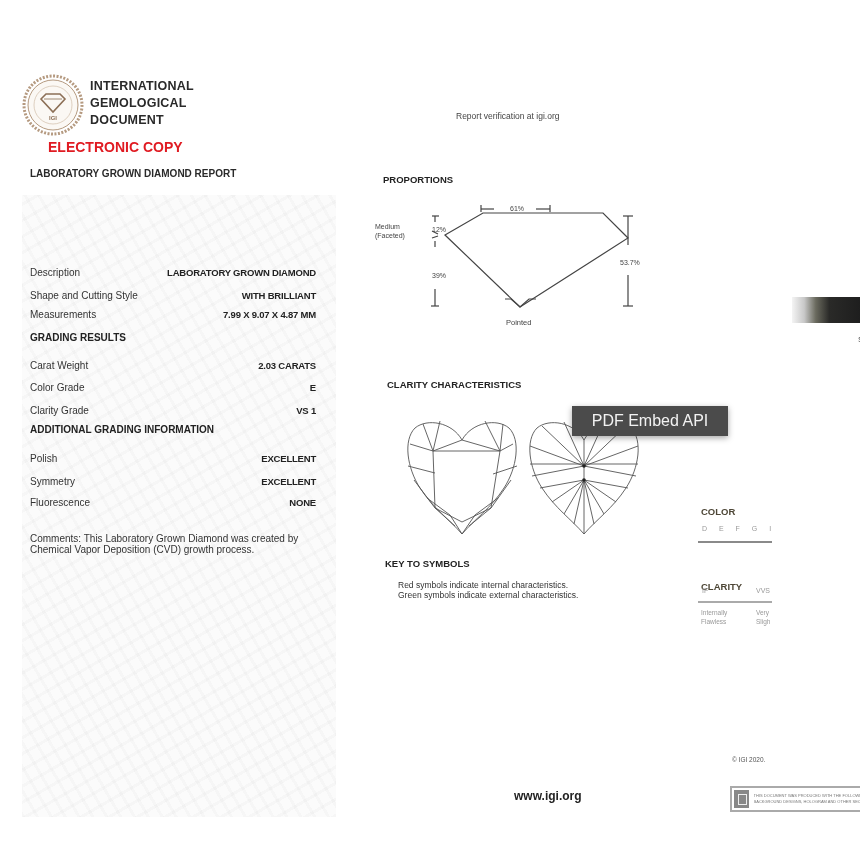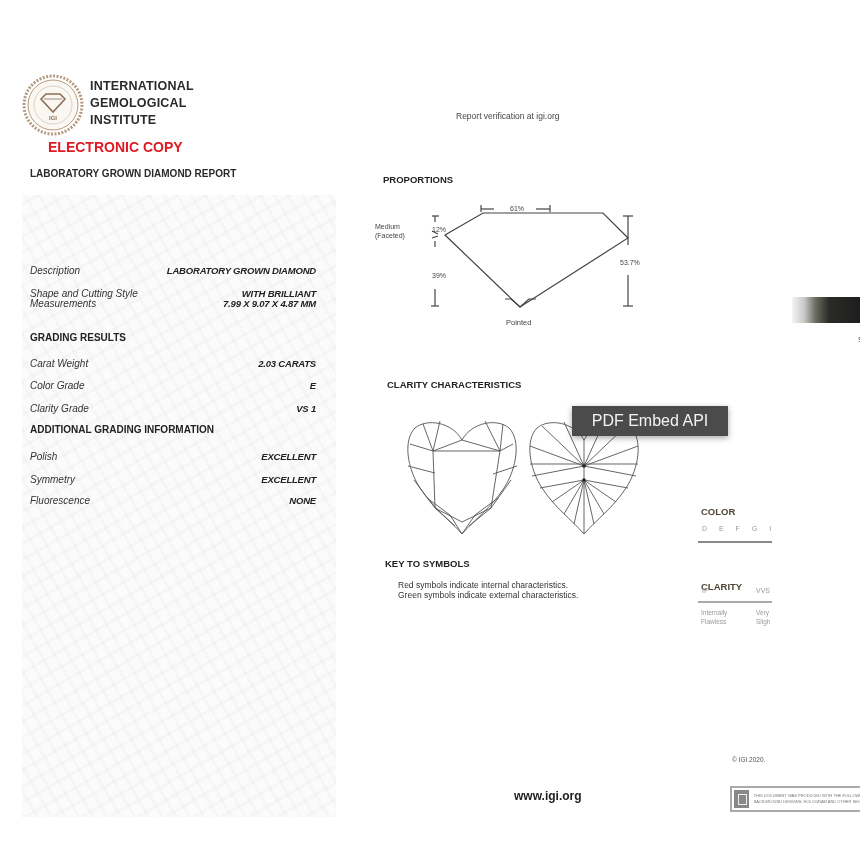--- a/index.html
+++ b/index.html
@@ -8,21 +8,21 @@
   
   .watermark{left:22px;top:195px;width:314px;height:622px;
     background-color:#fbfbfb;
     background-image:
       repeating-linear-gradient(60deg, rgba(0,0,0,0.018) 0 3px, transparent 3px 12px),
       repeating-linear-gradient(-30deg, rgba(0,0,0,0.018) 0 3px, transparent 3px 14px);
   }
   .org-name{left:90px;top:78px;font-size:12.5px;font-weight:bold;line-height:17px;color:#2a2a2a;letter-spacing:0.2px;}
   .ecopy{left:48px;top:139px;font-size:14px;font-weight:bold;color:#e01b22;}
   .report-title{left:30px;top:168px;font-size:10px;font-weight:bold;color:#2a2a2a;}
-  .row{left:30px;width:286px;height:16px;font-size:10px;display:flex;justify-content:space-between;align-items:center;font-style:italic;}
+  .row{left:30px;width:286px;height:16px;font-size:10px;display:flex;justify-content:space-between;align-items:flex-end;}
   .row .lbl{color:#333;}
   .row .val{font-weight:bold;color:#222;font-size:9.5px;letter-spacing:-0.2px;}
   .sect{left:30px;font-size:10px;font-weight:bold;color:#222;}
   .comments{left:30px;top:533px;width:300px;font-size:10px;line-height:11px;color:#333;}
   
   .verif{left:456px;top:111px;font-size:8.5px;color:#444;}
   .h-center{font-size:9.5px;font-weight:bold;color:#222;}
   .small{font-size:7px;color:#444;}
   .tooltip{left:572px;top:406px;width:156px;height:30px;background:#4b4b4b;color:#f2f2f2;font-size:16px;
     display:flex;align-items:center;justify-content:center;box-shadow:0 2px 6px rgba(0,0,0,0.35);}
@@ -54,35 +54,35 @@
     <circle cx="31" cy="31" r="19" fill="none" stroke="#c9b39c" stroke-width="0.6"></circle>
     <polygon points="19,25 24,20 38,20 43,25 31,38" fill="none" stroke="#8c6f56" stroke-width="1.6"></polygon>
     <polyline points="22,25 40,25" stroke="#8c6f56" stroke-width="0.8"></polyline>
     <text x="31" y="46" font-size="6" text-anchor="middle" fill="#8c6f56" font-family="Liberation Sans, sans-serif" font-weight="bold">IGI</text>
   </svg>
 </div>
 
 <div class="abs org-name">
   <div>INTERNATIONAL</div>
   <div>GEMOLOGICAL</div>
-  <div>INSTITUTE</div>
+  <div>DOCUMENT</div>
 </div>
 
 <div class="abs ecopy">ELECTRONIC COPY</div>
 <div class="abs report-title">LABORATORY GROWN DIAMOND REPORT</div>
 
 <div class="abs row" style="top:262px;">
   <span class="lbl">Description</span>
   <span class="val">LABORATORY GROWN DIAMOND</span>
 </div>
 <div class="abs row" style="top:285px;">
   <span class="lbl">Shape and Cutting Style</span>
   <span class="val">WITH BRILLIANT</span>
 </div>
-<div class="abs row" style="top:295px;">
+<div class="abs row" style="top:304px;">
   <span class="lbl">Measurements</span>
   <span class="val">7.99 X 9.07 X 4.87 MM</span>
 </div>
 
 <div class="abs sect" style="top:332px;">GRADING RESULTS</div>
 <div class="abs row" style="top:355px;">
   <span class="lbl">Carat Weight</span>
   <span class="val">2.03 CARATS</span>
 </div>
 <div class="abs row" style="top:377px;">
@@ -102,20 +102,21 @@
 <div class="abs row" style="top:471px;">
   <span class="lbl">Symmetry</span>
   <span class="val">EXCELLENT</span>
 </div>
 <div class="abs row" style="top:492px;">
   <span class="lbl">Fluorescence</span>
   <span class="val">NONE</span>
 </div>
 
 <div class="abs comments">
+  <div>Comments: This Laboratory Grown Diamond was created by Chemical Vapor Deposition (CVD) growth process.</div>
 </div>
 
 <div class="abs verif">Report verification at igi.org</div>
 
 <div class="abs h-center" style="left:383px;top:174px;">PROPORTIONS</div>
 
 <div class="abs" style="left:370px;top:195px;width:290px;height:140px;">
   <svg width="290" height="140" viewBox="0 0 290 140">
     <g fill="none" stroke="#444" stroke-width="1.2">
       <polygon points="75,40 113,18 233,18 258,43 150,112"></polygon>

